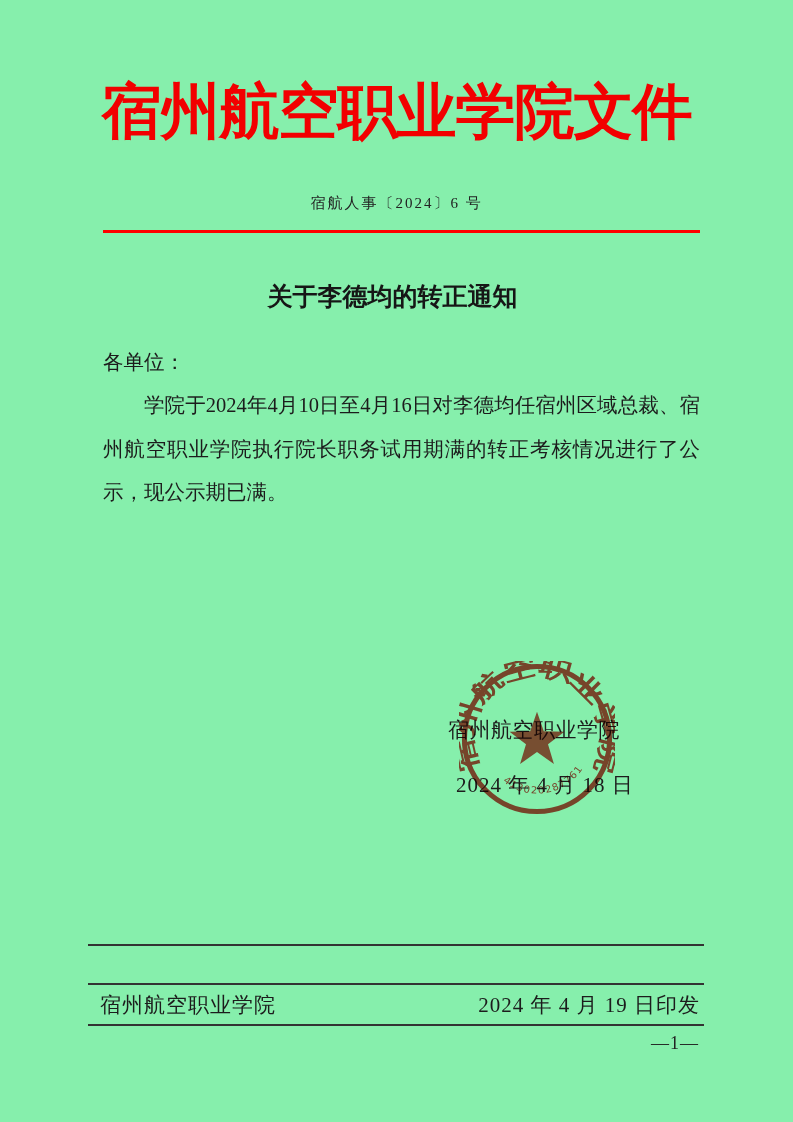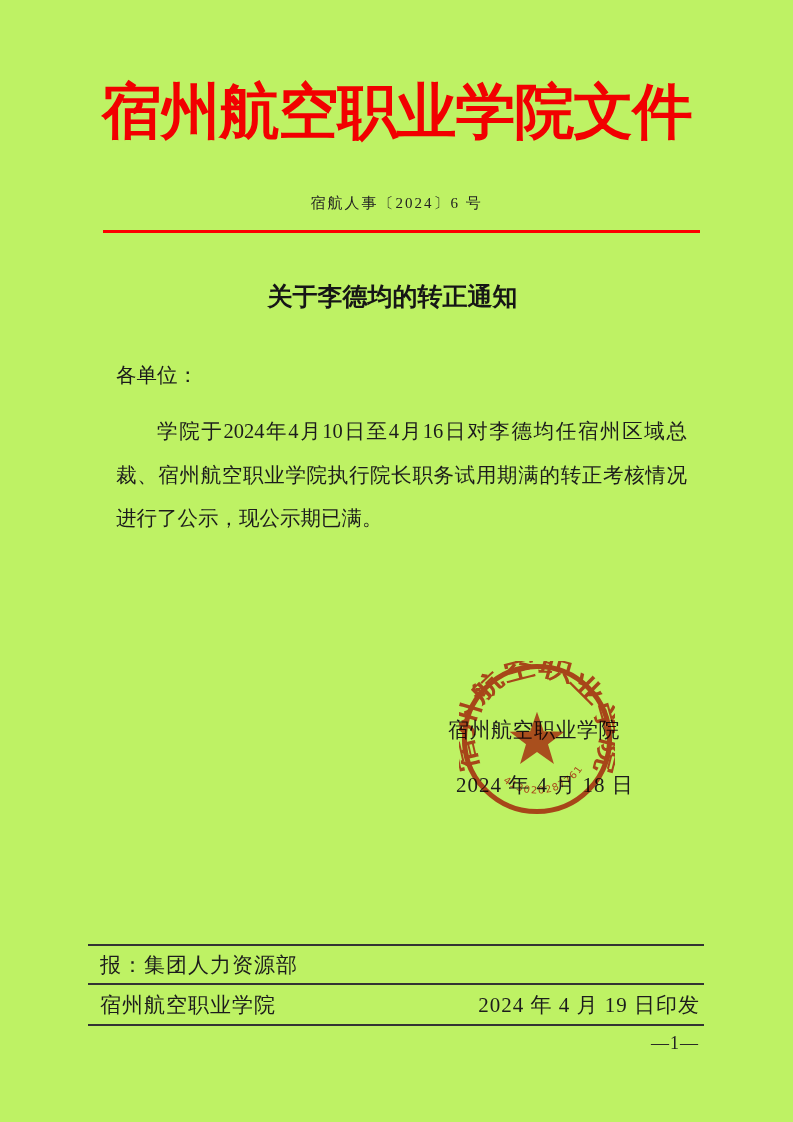--- a/index.html
+++ b/index.html
@@ -1,19 +1,19 @@
 <!DOCTYPE html>
 <html><head>
 <meta charset="utf-8">
 <style>
   html,body{margin:0;padding:0;background:#ffffff;}
   .page{
     position:relative;
     width:793px;height:1122px;
-    background:#bef264;
+    background:#86efac;
     overflow:hidden;
     font-family:"Liberation Serif","DejaVu Serif",serif;
     color:#1c1c1c;
   }
   .masthead{
     position:absolute;left:0;top:72px;width:793px;
     text-align:center;
     color:#f20000;
     font-size:60px;font-weight:bold;
     letter-spacing:-1px;
@@ -35,21 +35,21 @@
     text-align:center;
     font-size:25px;font-weight:bold;
     color:#161616;
   }
   .body-block{
     position:absolute;left:103px;top:341px;width:597px;
     font-size:20.5px;line-height:43.4px;
     text-align:justify;
     color:#1c1c1c;
   }
-  .body-block p{margin:13px;text-indent:2em;}
+  .body-block p{margin:0;text-indent:2em;}
   .body-block p.salutation{text-indent:0;}
   .body-block p.closing{margin-top:48px;}
   .signature-org{
     position:absolute;left:448px;top:716px;
     font-size:21px;letter-spacing:0.5px;white-space:nowrap;
   }
   .signature-date{
     position:absolute;left:456px;top:771px;
     font-size:21px;letter-spacing:1px;white-space:nowrap;
   }
@@ -115,21 +115,20 @@
       <textPath href="#sealArcTop" startOffset="6" textLength="338" lengthAdjust="spacingAndGlyphs">宿州航空职业学院</textPath>
     </text>
     <g transform="rotate(-8 100 100)">
       <text font-size="12.5" fill="#dd2f23" letter-spacing="1.5" font-family="DejaVu Sans, Liberation Sans, sans-serif">
         <textPath href="#sealArcBottom" startOffset="22" textLength="118" lengthAdjust="spacingAndGlyphs">413020287761</textPath>
       </text>
     </g>
   </svg>
 
   <div class="footer-line l1"></div>
-  <div class="footer-cc">报：集团人力资源部</div>
   <div class="footer-line l2"></div>
   <div class="footer-issuer">宿州航空职业学院</div>
   <div class="footer-printdate">2024 年 4 月 19 日印发</div>
   <div class="footer-line l3"></div>
 
   <div class="page-number">—1—</div>
 
 </div>
 
 </body></html>

